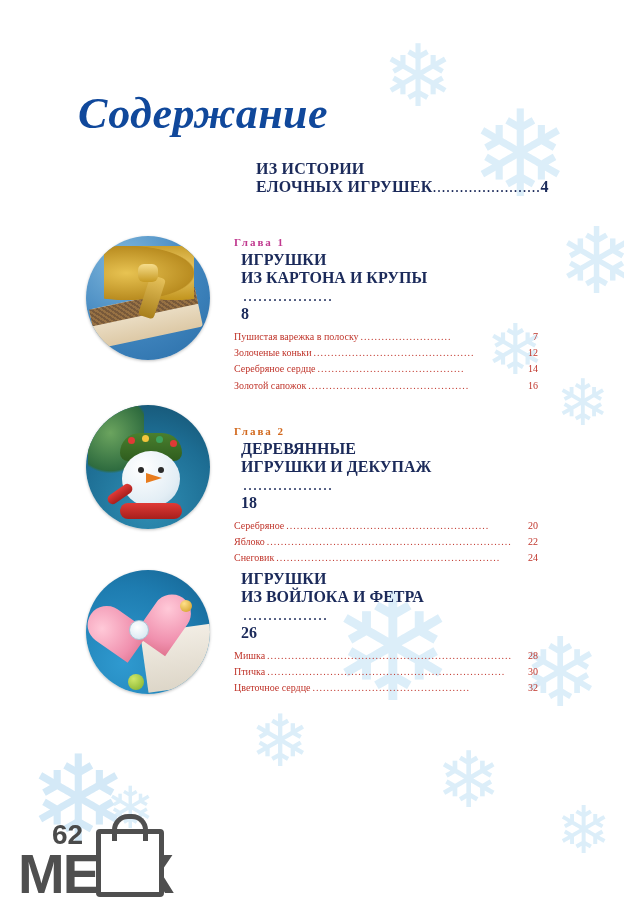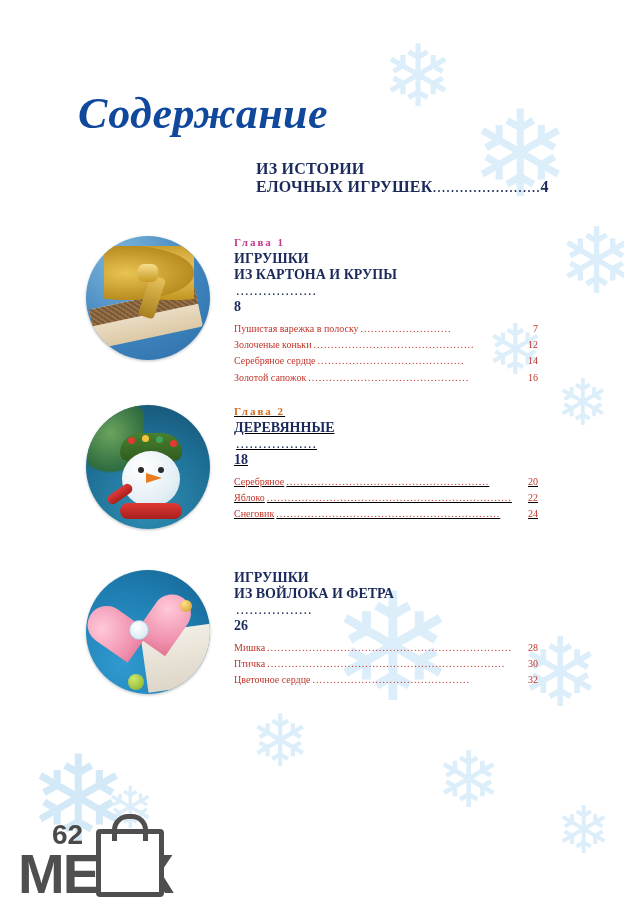--- a/index.html
+++ b/index.html
@@ -86,23 +86,24 @@
     letter-spacing: 2px;
     margin-bottom: 3px;
   }
   .c1 .label { color: #c0398f; }
   .c2 .label { color: #d2691e; }
   .c3 .label { color: #2f9e3e; }
 
   .chapter .title-a,
   .chapter .title-b {
     font-weight: bold;
-    font-size: 14px;
+    font-size: 16px;
     color: #1b2a5a;
     white-space: nowrap;
+    margin-left: 7px;
   }
   .chapter .title-b {
     display: flex;
     align-items: baseline;
     flex-direction: column;
   }
   .title-b .t-text { flex: 0 0 auto; }
   .title-b .t-dots {
     flex: 1 1 auto;
     overflow: hidden;
@@ -442,24 +443,25 @@
       <div class="dot" style="left:84px; top:35px; background:#e03a36;"></div>
       <div class="head"></div>
       <div class="eye" style="left:52px; top:62px;"></div>
       <div class="eye" style="left:72px; top:62px;"></div>
       <div class="nose"></div>
       <div class="arm"></div>
       <div class="scarf"></div>
     </div>
   </div>
 
-  <div class="chapter c2" style="top:405px;text-decoration:underline;">
+  <div class="chapter c2" style="top:425px;">
     <div class="label">Глава 2</div>
     <div class="title-a">ДЕРЕВЯННЫЕ</div>
     <div class="title-b">
+      <span class="t-text">ИГРУШКИ И ДЕКУПАЖ</span>
       <span class="t-dots">..................</span>
       <span class="t-page">18</span>
     </div>
     <div class="subs">
       <div class="sub">
         <span class="s-text">Серебряное</span>
         <span class="s-dots">..........................................................</span>
         <span class="s-page">20</span>
       </div>
       <div class="sub">

